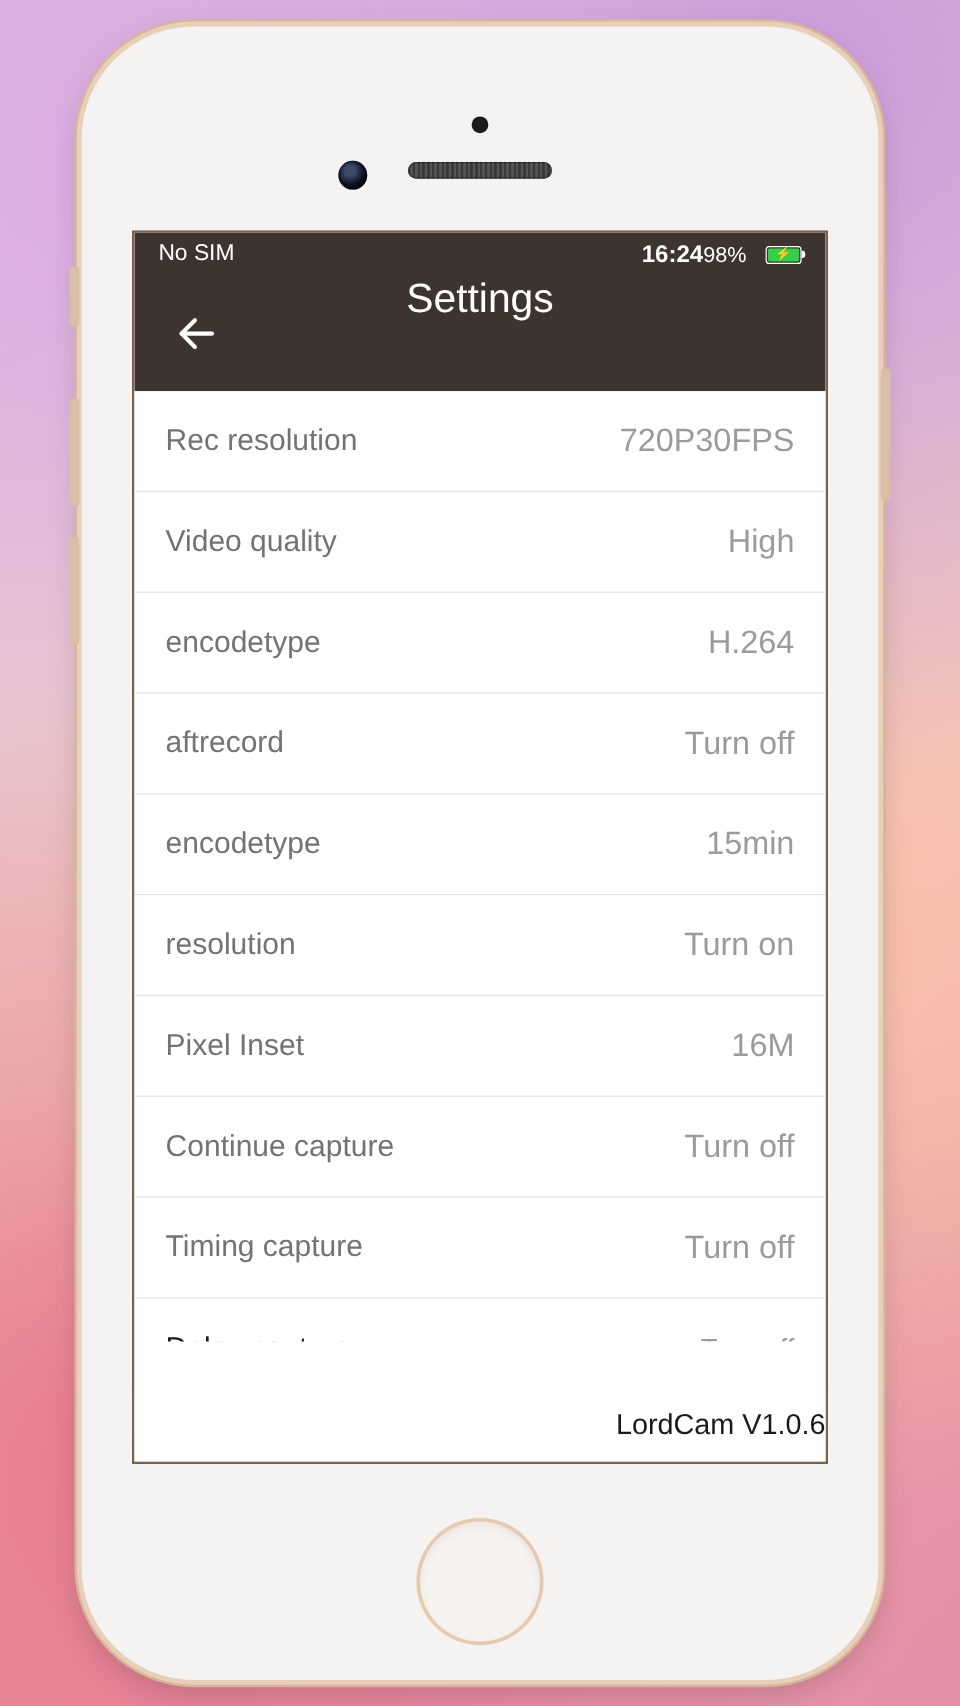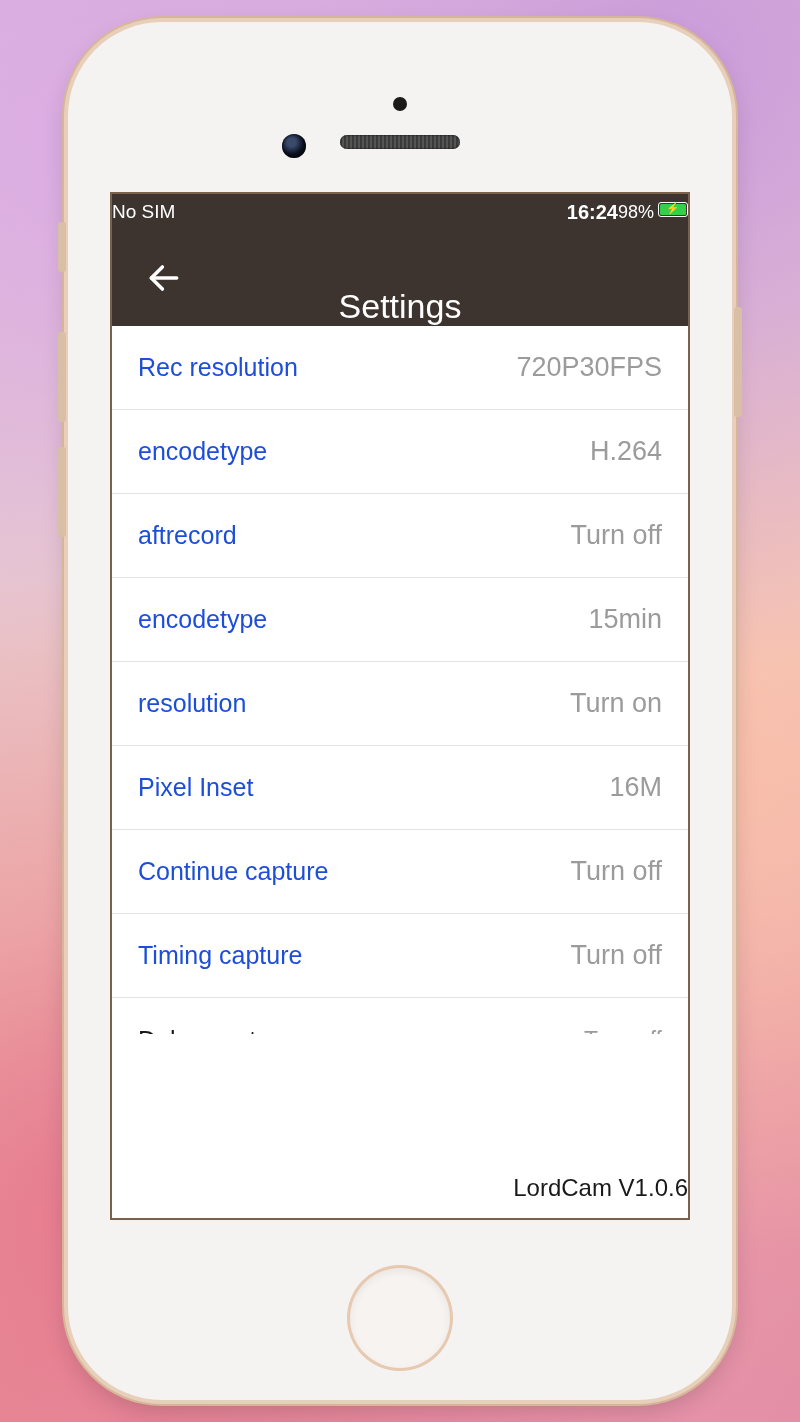--- a/index.html
+++ b/index.html
@@ -56,53 +56,53 @@
   }
   .screen {
     position: absolute; left: 42px; top: 170px;
     width: 580px; height: 1028px;
     background: #fff;
     border: 2px solid #7a614b;
     overflow: hidden;
   }
   .statusbar {
     height: 36px; background: #3d3430; color: #fff;
-    display: flex; align-items: center; padding: 0 0;
+    display: flex; align-items: center; padding: 0 20px;
     font-size: 19px;
   }
   .statusbar .sim { flex: 0 0 auto; }
   .statusbar .clock { flex: 1; text-align: right; font-weight: 700; font-size: 20px; }
-  .statusbar .right { flex: 0 0 auto; display: flex; gap: 4px; font-size: 18px; }
+  .statusbar .right { flex: 0 0 auto; display: flex; align-items: center; gap: 16px; font-size: 18px; }
   .batt {
     width: 30px; height: 15px; border: 1.5px solid #fff; border-radius: 3px;
     position: relative; display: inline-block; vertical-align: middle;
   }
   .batt::after { content:""; position:absolute; right:-4px; top:3.5px; width:3px; height:6px; background:#fff; border-radius:0 2px 2px 0; }
   .batt .fill { position:absolute; left:1px; top:1px; bottom:1px; width:94%; background:#35d04a; border-radius:1.5px; }
   .batt .bolt { position:absolute; left:50%; top:50%; transform:translate(-50%,-52%); color:#fff; font-size:11px; }
   .navbar {
     height: 96px; background: #3d3430; color:#fff;
-    display:flex; align-items:flex-end; position:relative;
+    display:flex; align-items:flex-start; position:relative;
   }
   .back {
     position:absolute; left:30px; top:50%; transform:translateY(-50%);
     width:44px; height:44px; display:flex; align-items:center; justify-content:center;
   }
   .title { flex:1; text-align:center; font-size:34px; font-weight:400; }
   .list {
     position:absolute; left:0; right:0; top:132px; bottom:60px;
     overflow:hidden; background:#fff;
   }
   .row {
     display:flex; align-items:center; justify-content:space-between;
     padding: 0 26px; height: 84px;
     border-bottom: 1px solid #e3e3e3;
     font-size:25px;
   }
-  .row .lab { color:#1d4ed8; }
+  .row .lab { color:#737373; }
   .row .val { color:#9b9b9b; font-size:27px; }
   .partial { height:36px; overflow:hidden; }
   .partial .inner { height:84px; display:flex; align-items:center; justify-content:space-between; padding:0 26px; font-size:25px; }
   .partial .lab { color:#1a1a1a; } .partial .val { color:#9b9b9b; font-size:23px; }
   .footer {
     position:absolute; left:0; right:0; bottom:0; height:60px;
     display:flex; align-items:center; justify-content:flex-end;
     background:#fff; font-size:24px; color:#1a1a1a;
     box-shadow: 0 -8px 14px rgba(255,255,255,0.95);
   }
@@ -142,20 +142,24 @@
         </div>
         <div class="title">Settings</div>
       </div>
 
       <div class="list">
         <div class="row">
           <span class="lab">Rec resolution</span>
           <span class="val">720P30FPS</span>
         </div>
         <div class="row">
+          <span class="lab">Video quality</span>
+          <span class="val">High</span>
+        </div>
+        <div class="row">
           <span class="lab">encodetype</span>
           <span class="val">H.264</span>
         </div>
         <div class="row">
           <span class="lab">aftrecord</span>
           <span class="val">Turn off</span>
         </div>
         <div class="row">
           <span class="lab">encodetype</span>
           <span class="val">15min</span>

